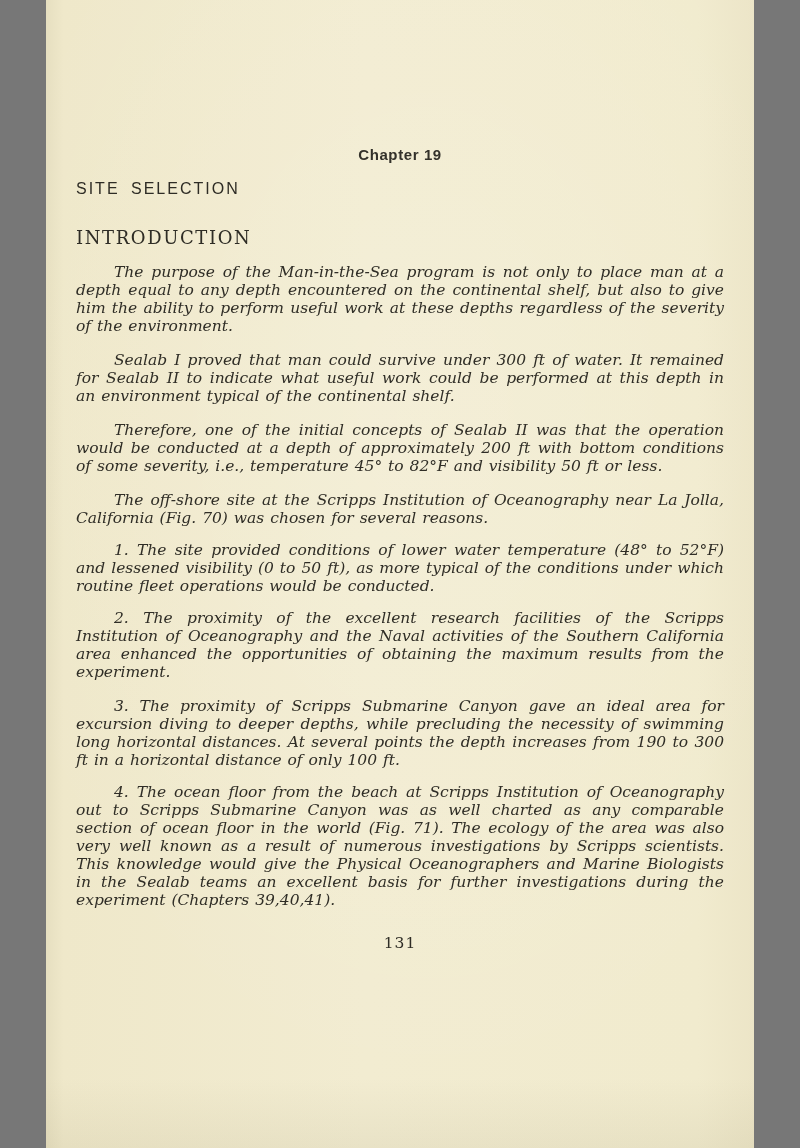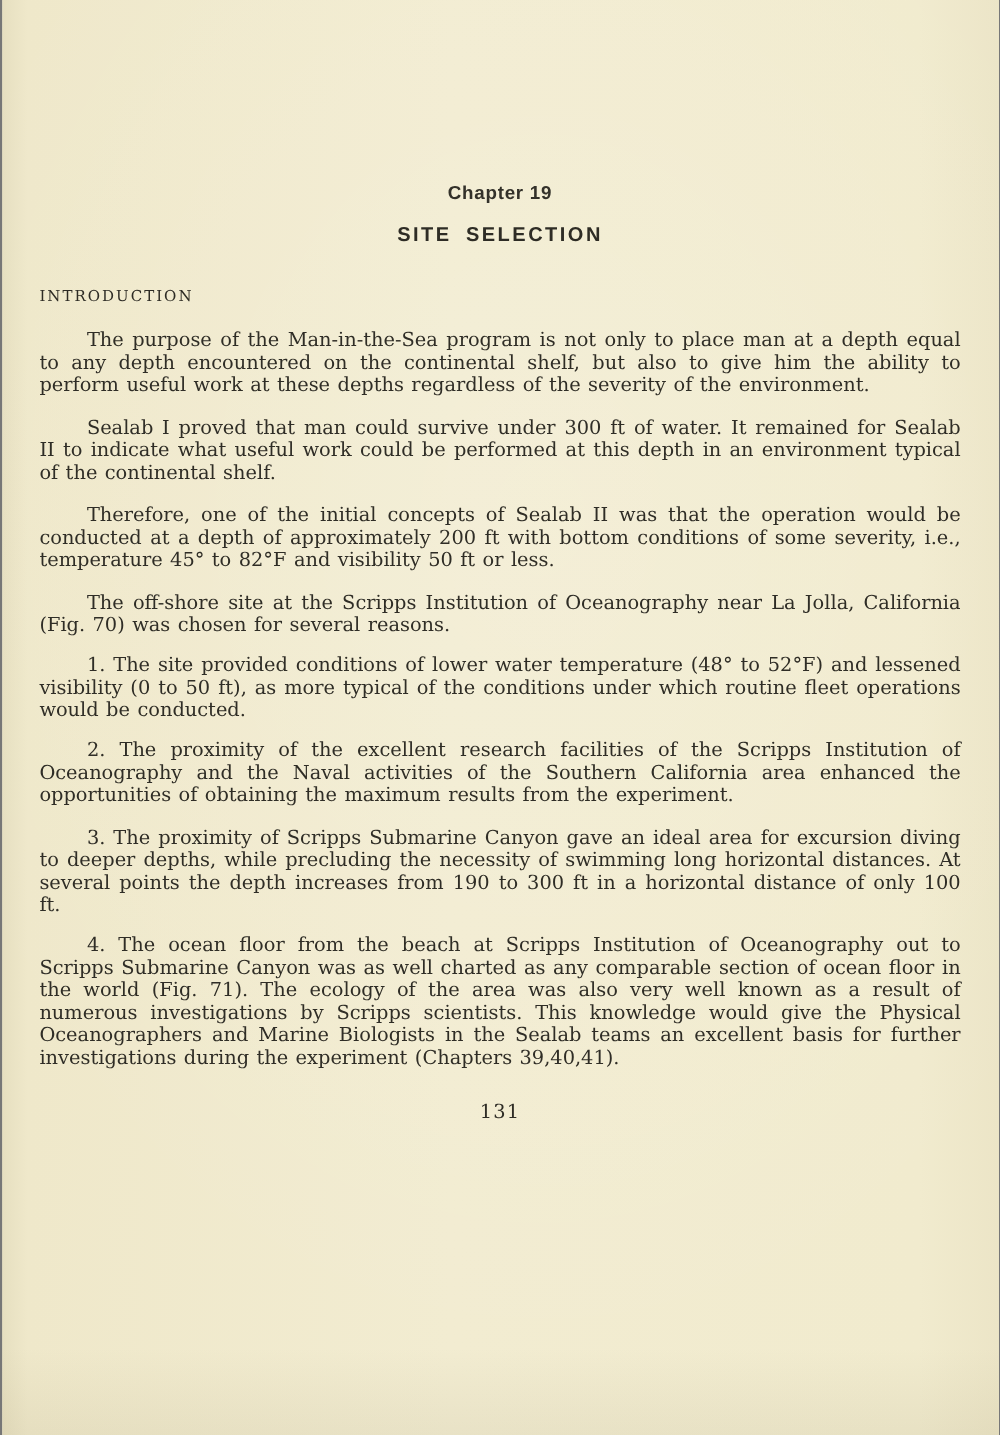--- a/index.html
+++ b/index.html
@@ -2,21 +2,21 @@
 <html><head>
 <meta charset="utf-8">
 <style>
   html, body {
     margin: 0;
     padding: 0;
     background: #777;
   }
   .page {
     position: relative;
-    width: 797px;
+    width: 708px;
     height: 1148px;
     margin: 0 auto;
     box-sizing: border-box;
     padding: 146px 30px 0 30px;
     color: #2f2d26;
     background:
       radial-gradient(120% 110% at 54% 36%, rgba(255,255,255,0.14) 0%, rgba(255,255,255,0) 55%),
       linear-gradient(90deg, #e6dfc0 0%, #efe8ca 2.5%, #f2ecd1 45%, #f1ebce 92%, #ece5c7 100%),
       linear-gradient(180deg, #f0e9cc 0%, #f2ecd1 55%, #ebe4c5 100%);
     background-color: #f0e9cc;
@@ -37,23 +37,23 @@
     text-align: center;
     font-family: "Liberation Sans", "DejaVu Sans", sans-serif;
     font-weight: 700;
     font-size: 15px;
     line-height: 18px;
     letter-spacing: 0.6px;
     color: #33312a;
   }
   .chapter-title {
     margin: 15px 0 0 0;
-    text-align: center;
+    text-align: left;
     font-family: "Liberation Sans", "DejaVu Sans", sans-serif;
-    font-weight: 700;
+    font-weight: 400;
     font-size: 16px;
     line-height: 19px;
     letter-spacing: 2px;
     word-spacing: 5px;
     color: #2e2c25;
   }
 
   .authors {
     margin-top: 36px;
     text-align: center;
@@ -63,38 +63,39 @@
   }
   .authors .affil {
     font-style: italic;
   }
   .authors .connector {
     margin: 5px 0;
   }
 
   .section-heading {
     margin: 30px 0 0 0;
-    font-size: 12px;
+    font-size: 18px;
     font-weight: normal;
     line-height: 19px;
     letter-spacing: 1.6px;
     word-spacing: 3px;
     color: #2e2c25;
   }
   .section-heading.sel {
     margin-top: 26px;
   }
 
   .body-par {
     margin: 16px 0 0 0;
     font-size: 15.5px;
     line-height: 18px;
     text-indent: 38px;
     text-align: justify;
     word-spacing: 1px;
+    font-style: italic;
   }
   .body-par.mt14 { margin-top: 14px; }
 
   .page-number {
     margin-top: 25px;
     text-align: center;
     font-size: 15.5px;
     line-height: 18px;
     letter-spacing: 1px;
   }

